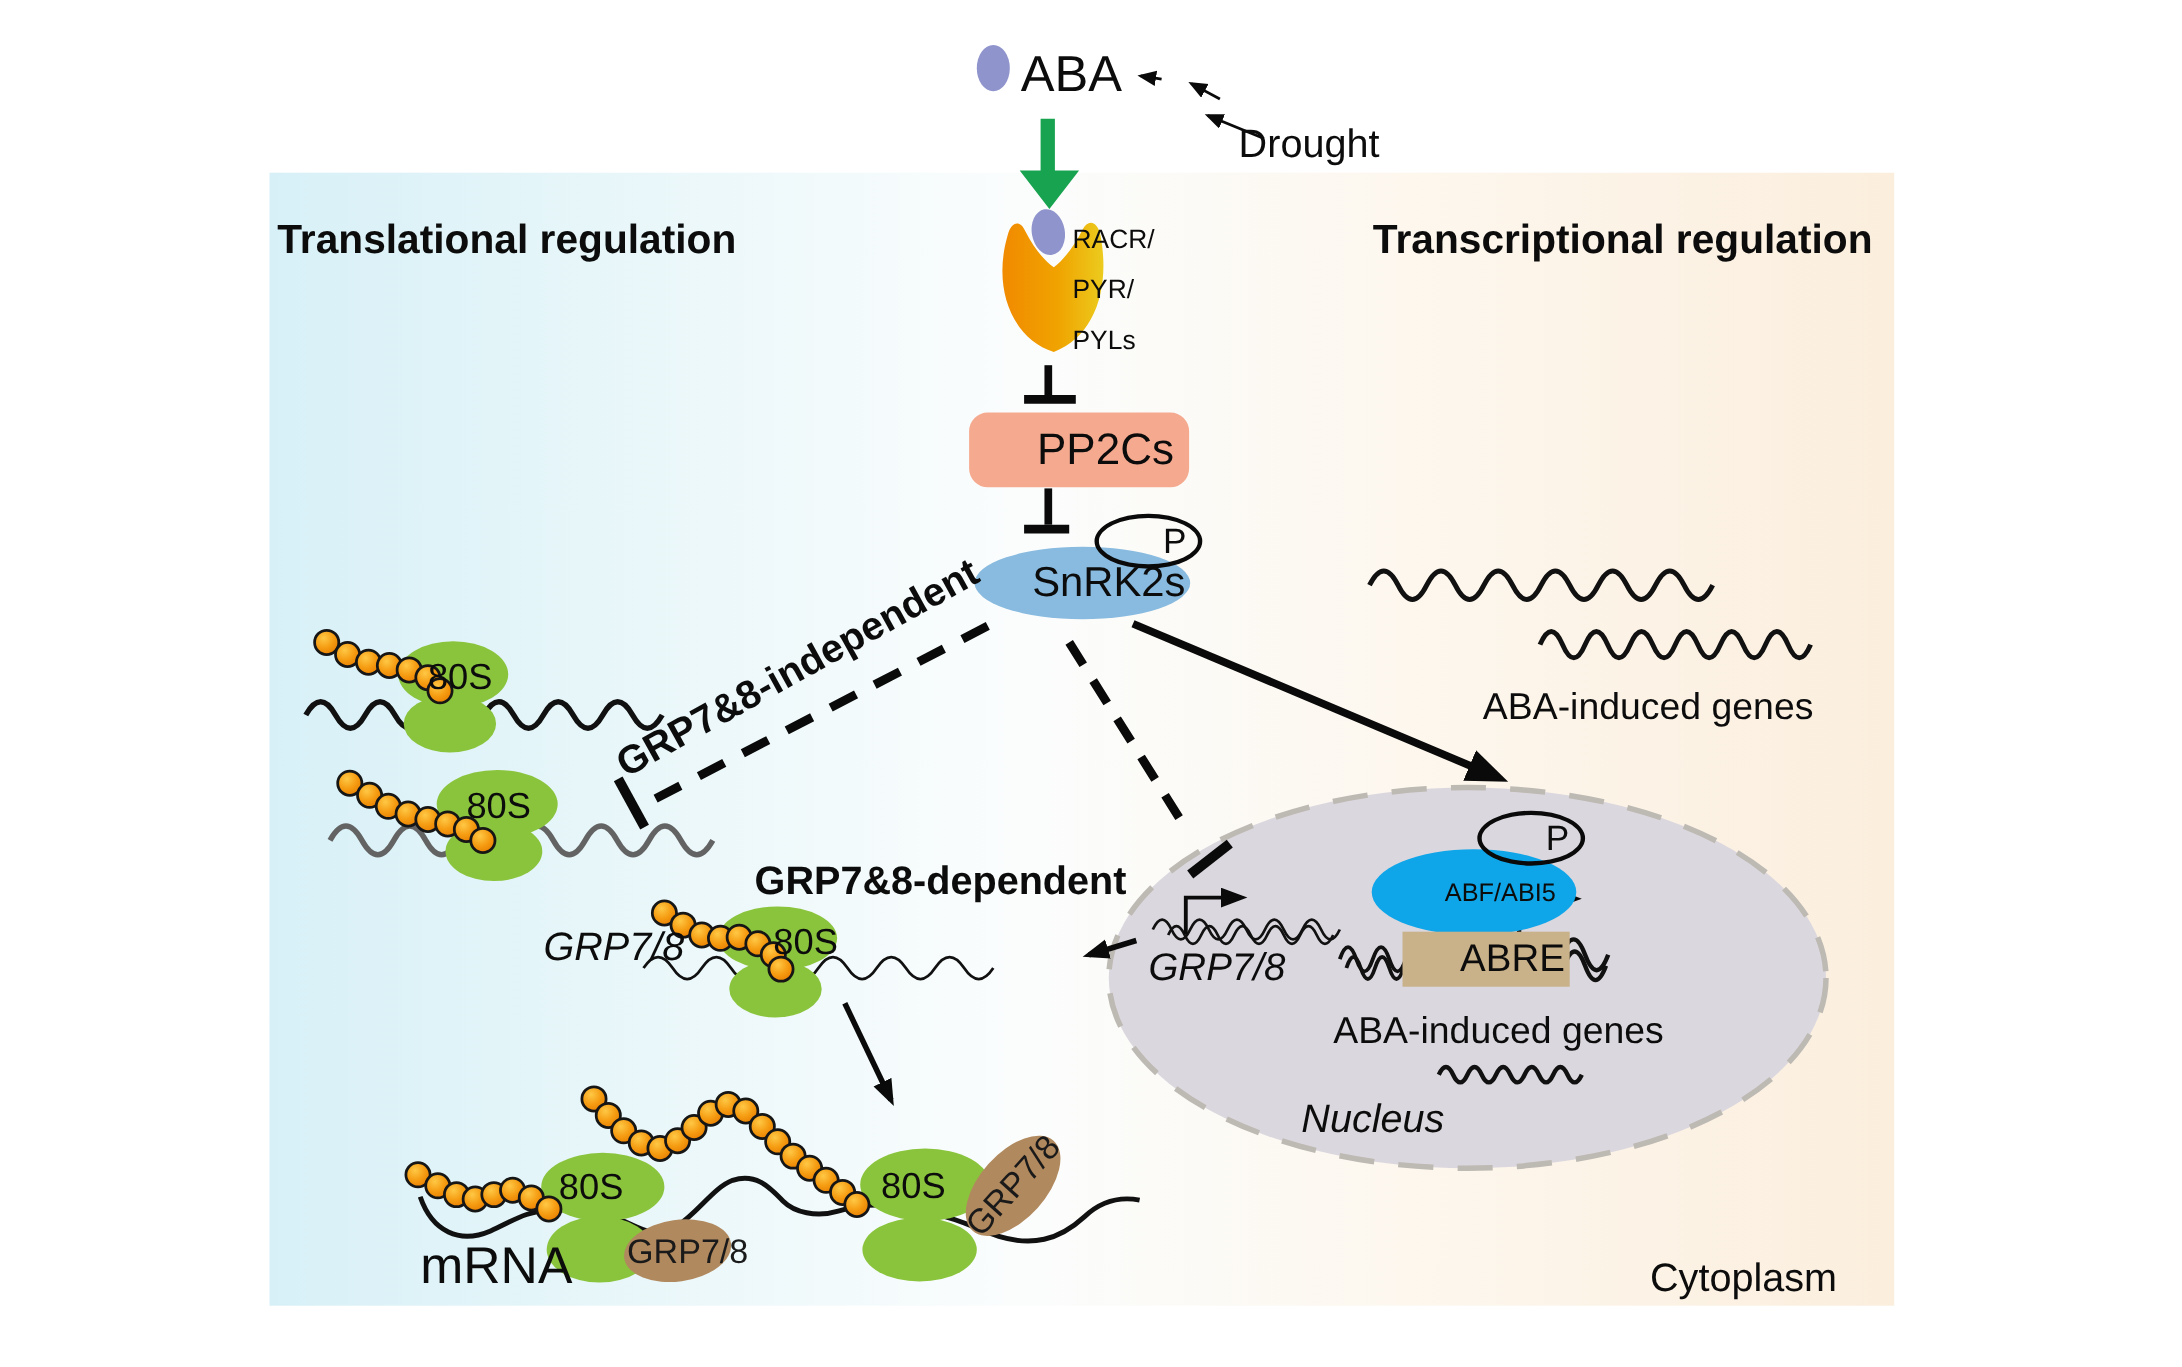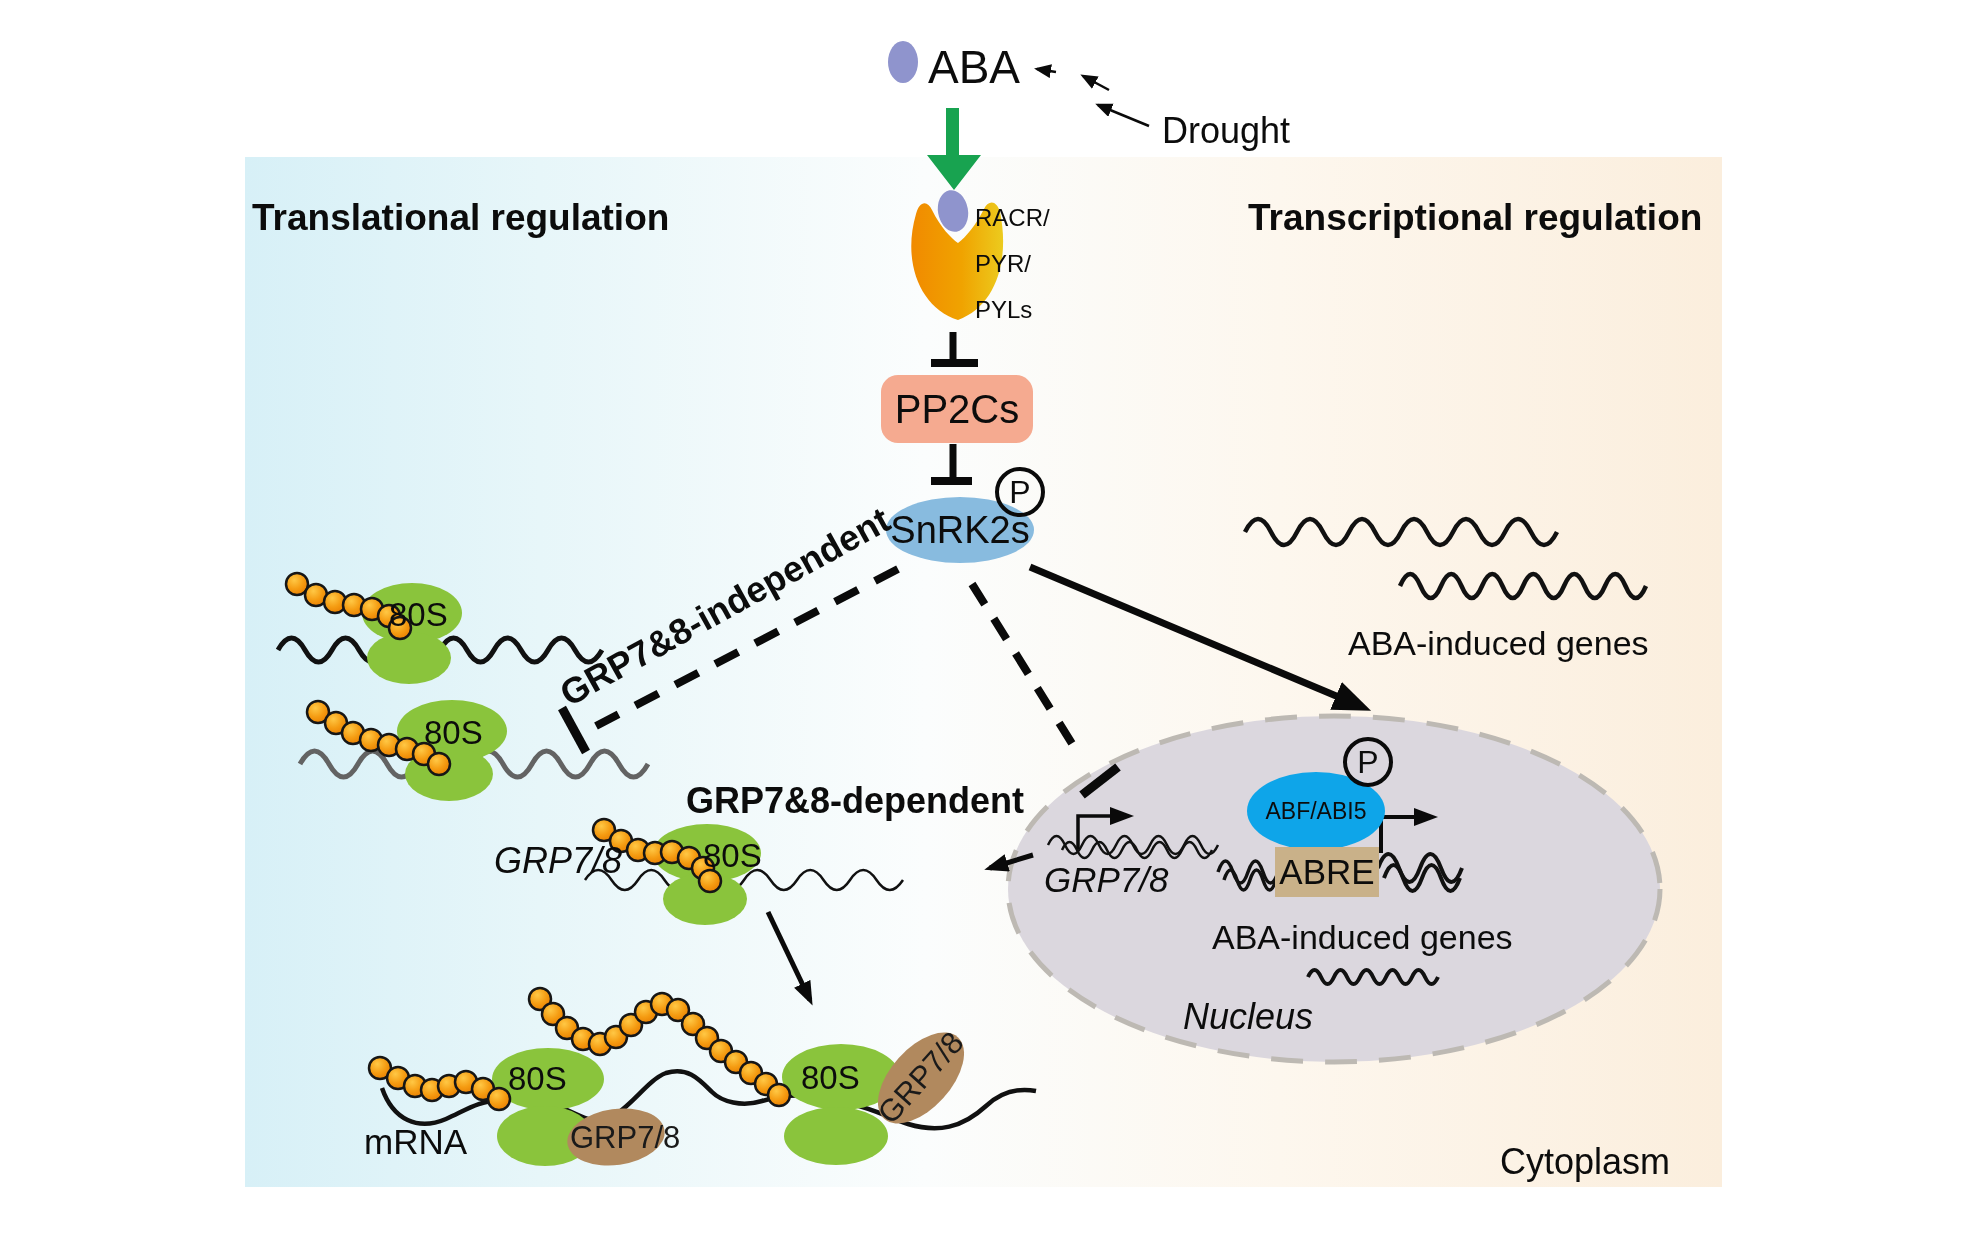--- a/index.html
+++ b/index.html
@@ -1,21 +1,21 @@
 <!DOCTYPE html>
 <html><head>
 <meta charset="utf-8">
 <style>
   html,body{margin:0;padding:0;background:#ffffff;}
   #canvas{position:relative;width:1984px;height:1243px;background:#ffffff;overflow:hidden;
           font-family:"Liberation Sans","DejaVu Sans",sans-serif;color:#0c0c0c;}
   .abs{position:absolute;}
   .lbl{white-space:nowrap;}
   .hdr{font-weight:bold;font-size:37px;}
-  .boxlbl{display:flex;align-items:center;justify-content:center;}
+  .boxlbl{display:flex;align-items:center;justify-content:center;padding-left:48px;}
   #panel{left:245px;top:157px;width:1477px;height:1030px;
          background:linear-gradient(90deg,#d7f0f7 0%,#e7f6f9 20%,#fbfdfd 46%,#fdf7ee 70%,#fbeedd 100%);}
   svg{position:absolute;left:0;top:0;}
   .txt{z-index:3;}
 </style>
 </head>
 <body>
 
 <div id="canvas">
 
@@ -183,21 +183,21 @@
     <path d="M1378,868 q10.5,-28 21,0 q10.5,28 21,0 q10.5,-28 21,0 q10.5,28 21,0" fill="none" stroke="#111" stroke-width="4"></path>
     <path d="M1384,878 q9.5,-26 19,0 q9.5,26 19,0 q9.5,-26 19,0 q9.5,26 19,0" fill="none" stroke="#111" stroke-width="4"></path>
     <path d="M1381,853 L1381,817 L1432,817" fill="none" stroke="#0a0a0a" stroke-width="4" marker-end="url(#ahs)"></path>
     <path d="M1308,977 q6.5,-14 13,0 q6.5,14 13,0 q6.5,-14 13,0 q6.5,14 13,0 q6.5,-14 13,0 q6.5,14 13,0 q6.5,-14 13,0 q6.5,14 13,0 q6.5,-14 13,0 q6.5,14 13,0" fill="none" stroke="#111" stroke-width="4"></path>
   </svg>
 
   <div class="abs txt hdr lbl" style="left:252px;top:197px;">Translational regulation</div>
   <div class="abs txt hdr lbl" style="left:1248px;top:197px;">Transcriptional regulation</div>
 
   <div class="abs txt lbl" style="left:928px;top:40px;font-size:46px;">ABA</div>
-  <div class="abs txt lbl" style="left:1126px;top:110px;font-size:36px;margin-left:36px;">Drought</div>
+  <div class="abs txt lbl" style="left:1126px;top:110px;font-size:36px;">Drought</div>
 
   <div class="abs txt" style="left:975px;top:195px;font-size:24px;line-height:46px;">
     <span style="display:block">RACR/</span>
     <span style="display:block">PYR/</span>
     <span style="display:block">PYLs</span>
   </div>
 
   <div class="abs txt boxlbl" style="left:881px;top:375px;width:152px;height:68px;background:#f5aa90;border-radius:17px;font-size:40px;">PP2Cs</div>
 
   <div class="abs txt boxlbl" style="left:886px;top:497px;width:148px;height:66px;background:#88bbdf;border-radius:50%;font-size:38px;">SnRK2s</div>
@@ -207,21 +207,21 @@
   <div class="abs txt lbl" style="left:725px;top:607px;transform:translate(-50%,-50%) rotate(-29deg);font-weight:bold;font-size:36px;">GRP7&amp;8-independent</div>
   <div class="abs txt lbl" style="left:686px;top:780px;font-weight:bold;font-size:36px;">GRP7&amp;8-dependent</div>
 
   <div class="abs txt lbl" style="left:389px;top:596px;font-size:33px;">80S</div>
   <div class="abs txt lbl" style="left:424px;top:714px;font-size:33px;">80S</div>
   <div class="abs txt lbl" style="left:703px;top:837px;font-size:33px;">80S</div>
   <div class="abs txt lbl" style="left:508px;top:1060px;font-size:33px;">80S</div>
   <div class="abs txt lbl" style="left:801px;top:1059px;font-size:33px;">80S</div>
 
   <div class="abs txt lbl" style="left:494px;top:840px;font-size:36px;font-style:italic;">GRP7/8</div>
-  <div class="abs txt lbl" style="left:364px;top:1122px;font-size:35px;">mRNA</div>
+  <div class="abs txt lbl" style="left:382px;top:1122px;font-size:47px;">mRNA</div>
 
   <div class="abs txt lbl" style="left:570px;top:1120px;font-size:31px;color:#1a1a1a;">GRP7/8</div>
   <div class="abs txt lbl" style="left:921px;top:1078px;transform:translate(-50%,-50%) rotate(-48deg);font-size:31px;color:#1a1a1a;">GRP7/8</div>
 
   <div class="abs txt boxlbl" style="left:1247px;top:772px;width:138px;height:78px;background:#0ea5e9;border-radius:50%;font-size:23px;">ABF/ABI5</div>
   <div class="abs txt boxlbl" style="left:1343px;top:737px;width:42px;height:42px;border:4px solid #0a0a0a;border-radius:50%;font-size:32px;font-weight:500;">P</div>
   <div class="abs txt boxlbl" style="left:1275px;top:847px;width:104px;height:50px;background:#c9b189;font-size:35px;">ABRE</div>
   <div class="abs txt lbl" style="left:1212px;top:918px;font-size:34px;">ABA-induced genes</div>
   <div class="abs txt lbl" style="left:1044px;top:860px;font-size:35px;font-style:italic;">GRP7/8</div>
   <div class="abs txt lbl" style="left:1183px;top:996px;font-size:36px;font-style:italic;">Nucleus</div>

